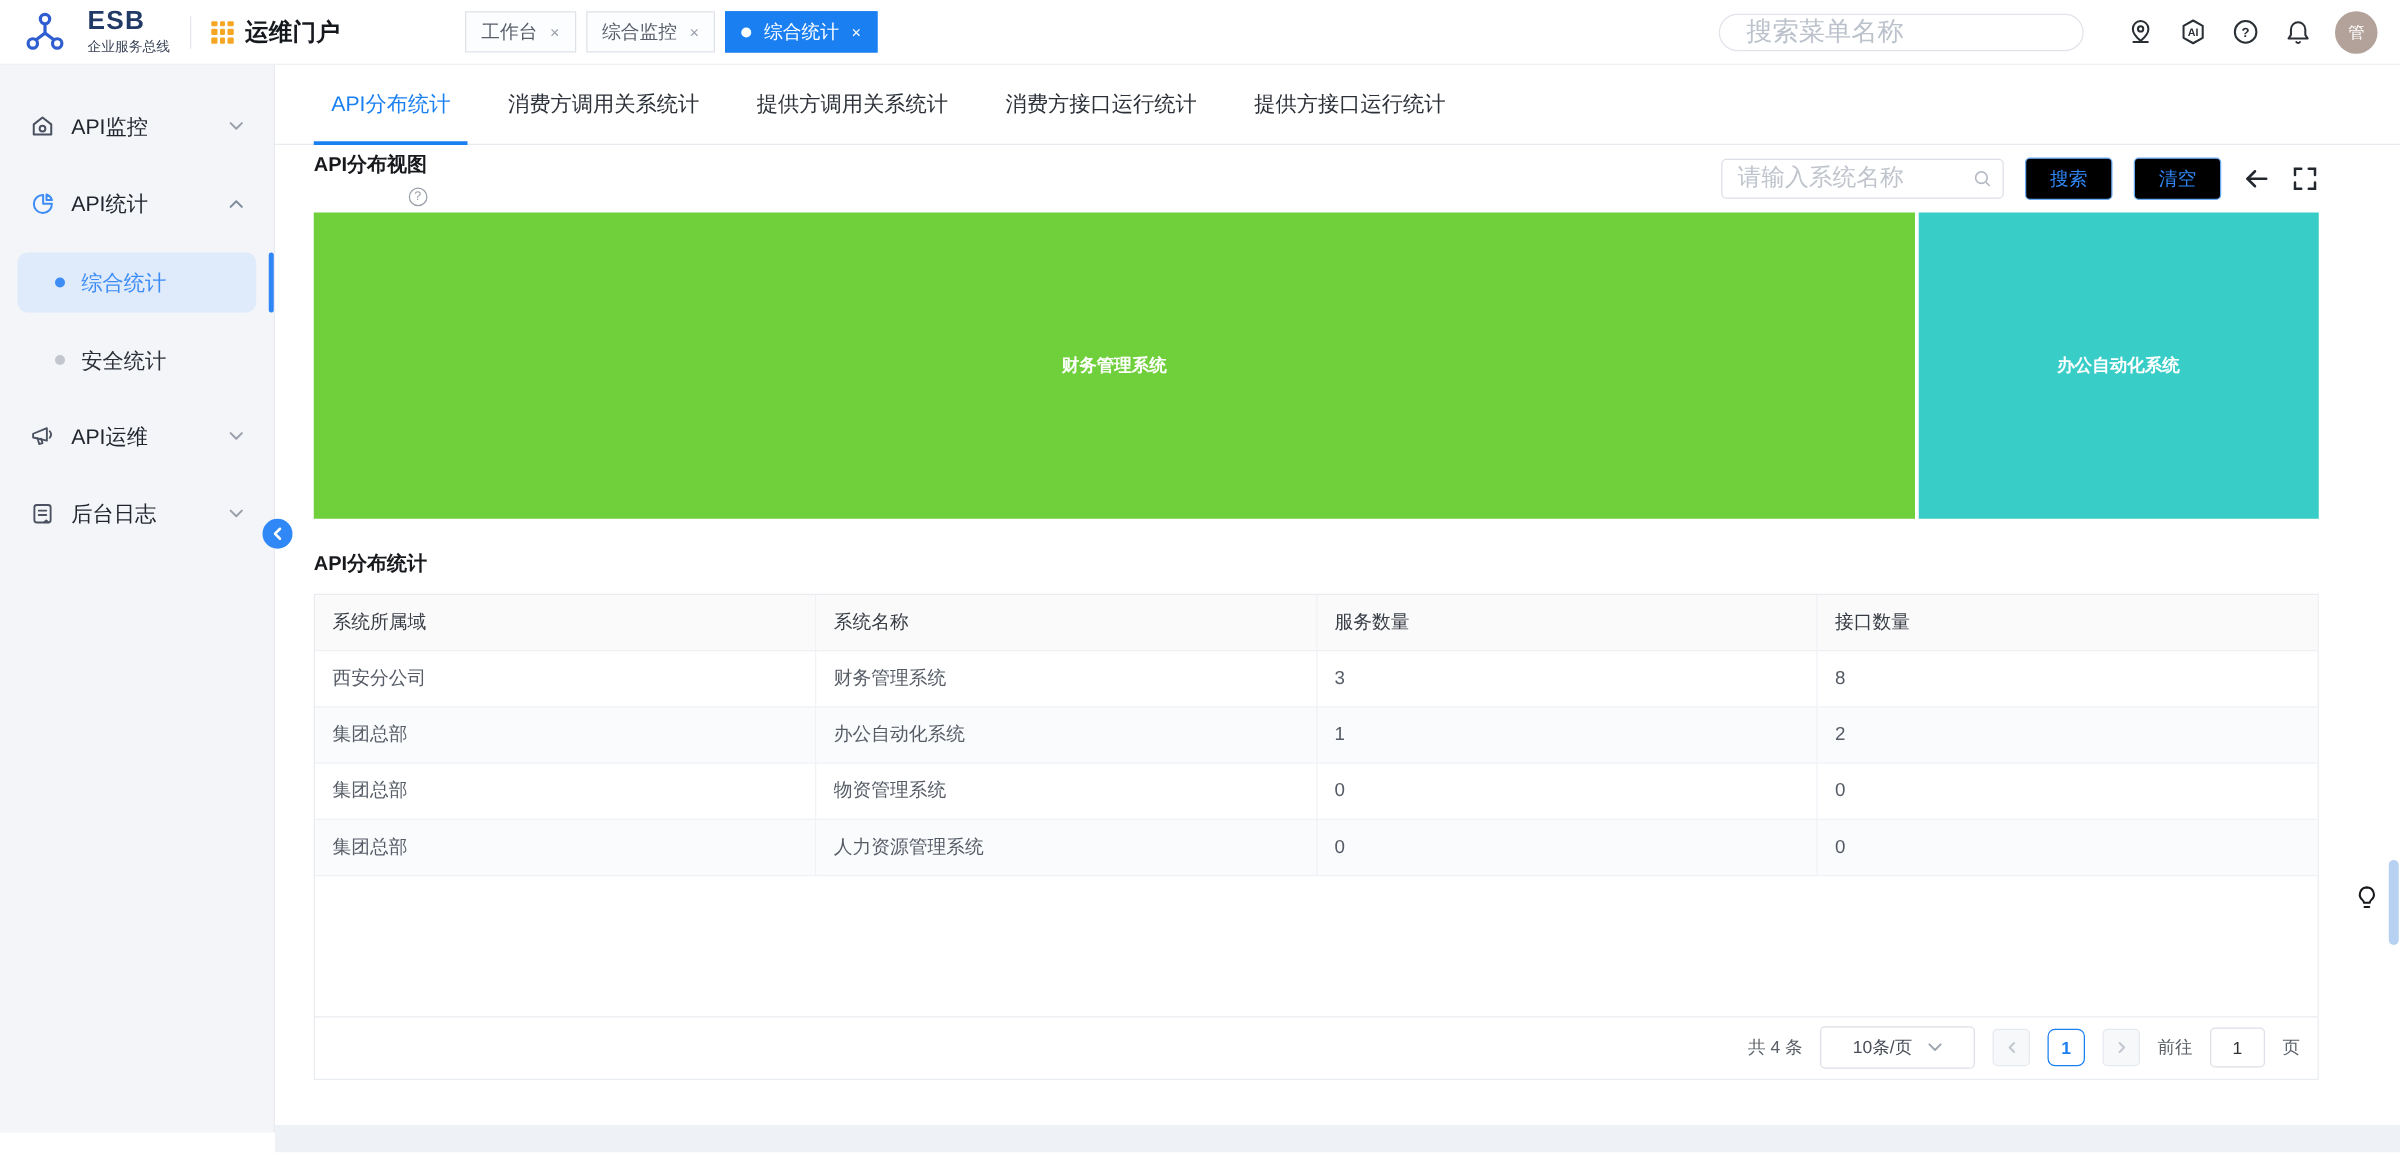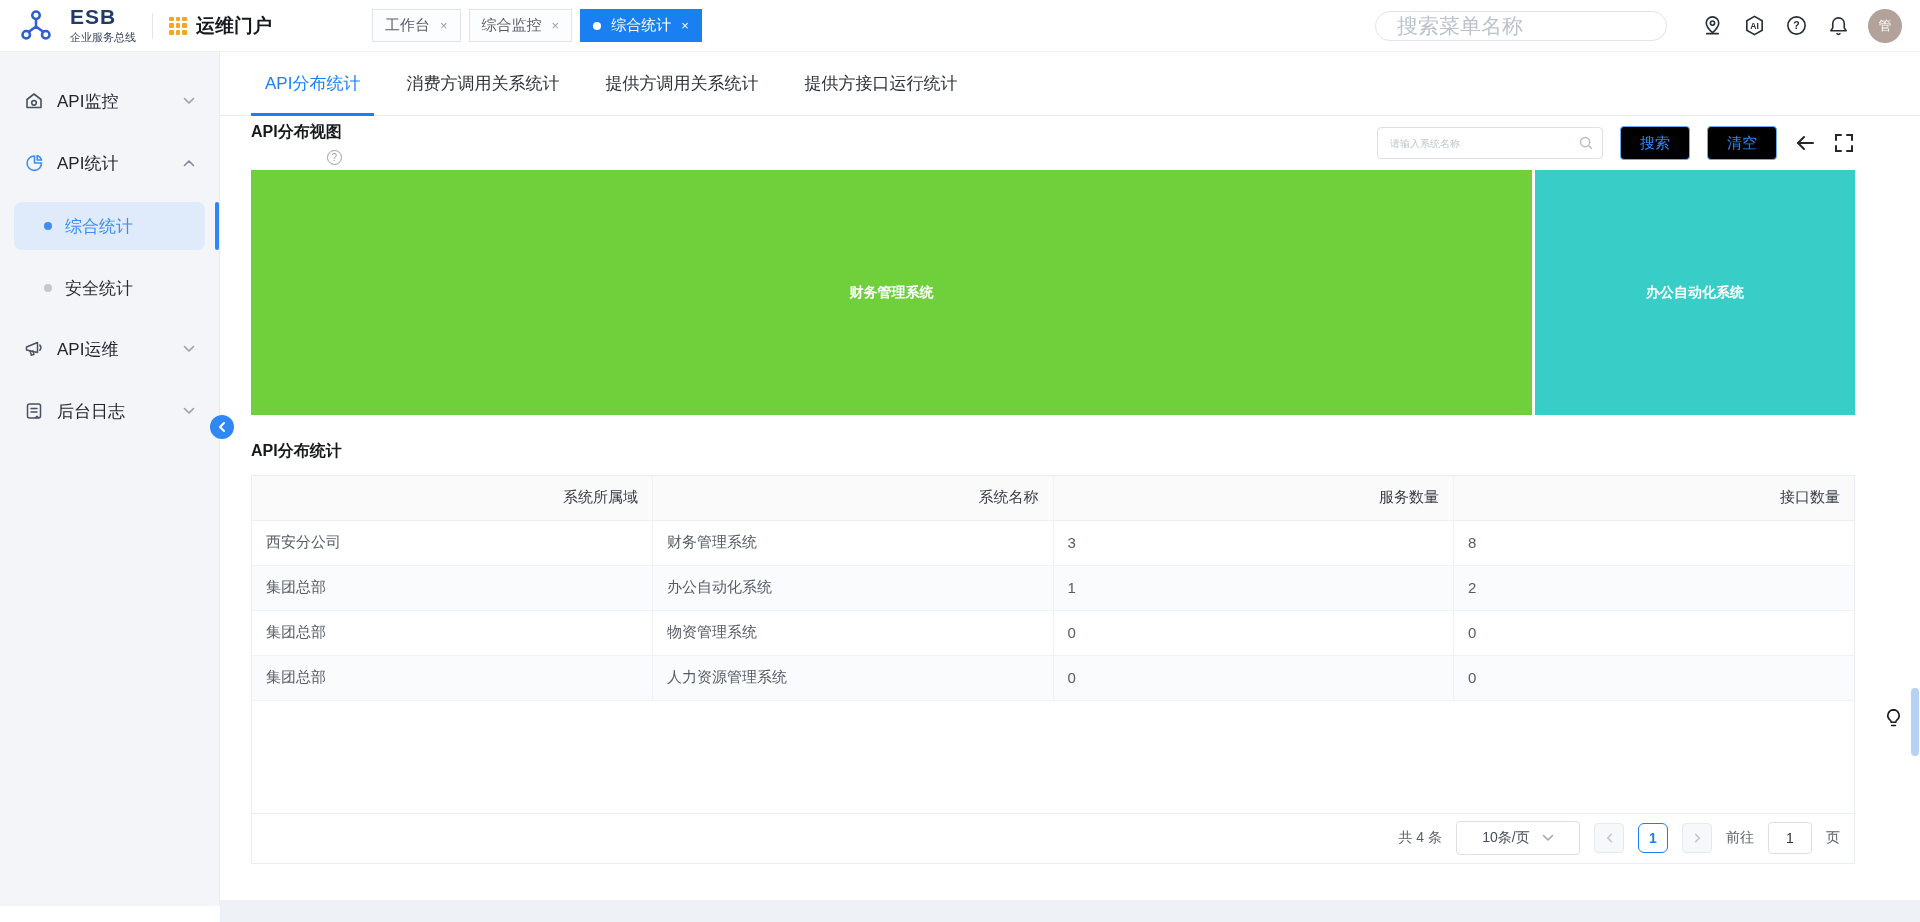--- a/index.html
+++ b/index.html
@@ -64,36 +64,36 @@
   .ctab.active { color:#1a80f2; }
   .ctab.active::after { content:""; position:absolute; left:-14px; right:-14px; bottom:0; height:3px; background:#1a80f2; }
 
   .toolbar { height:54px; display:flex; align-items:center; padding:0 65px 0 31px; }
   .view-title { font-size:16px; font-weight:bold; color:#17191d; display:flex; align-items:flex-end; gap:7px;flex-direction:column; }
   .help-badge { width:15px; height:15px; border:1px solid #9aa0aa; border-radius:50%; color:#9aa0aa;
                 font-size:10px; font-weight:normal; display:flex; align-items:center; justify-content:center; }
   .toolbar-right { margin-left:auto; display:flex; align-items:center; gap:17px; }
   .sys-input-wrap { position:relative; width:226px; }
   .sys-input { width:226px; height:32px; border:1px solid #dcdfe6; border-radius:4px; padding:0 30px 0 12px;
-               font-size:10px; color:#333; outline:none; }
+               font-size:19px; color:#333; outline:none; }
   .sys-input::placeholder { color:#bfc4cd; }
   .sys-input-wrap .mag { position:absolute; right:9px; top:8px; width:16px; height:16px; color:#b4bac4; }
   .btn-outline { min-width:70px; height:34px; border:1px solid #6aaaf5; color:#2f86f4; background:#000000;
                  border-radius:4px; font-size:15px; cursor:pointer; font-family:inherit; }
   .tool-ic { width:22px; height:22px; color:#23272e; cursor:pointer; }
   .tool-ic svg { width:100%; height:100%; }
 
   .treemap { margin:0 65px 0 31px; height:245px; display:flex; gap:3px; }
   .tm-node { display:flex; align-items:center; justify-content:center; cursor:pointer; }
   .tm-node span { color:#fff; font-size:14px; font-weight:bold; }
 
   .list-title { margin:26px 0 13px 31px; font-size:16px; font-weight:bold; color:#17191d; }
   .table-card { margin:0 65px 0 31px; border:1px solid #e9ecf0; }
   table { width:100%; border-collapse:collapse; font-size:15px; table-layout:fixed; }
-  thead th { height:44px; background:#fafafa; text-align:right; padding:0 14px; color:#383d45; font-weight:normal;
+  thead th { height:44px; background:#fafafa; text-align:left; padding:0 14px; color:#383d45; font-weight:normal;
              border-bottom:1px solid #edeff3; border-right:1px solid #f0f2f6; }
   thead th:last-child, td:last-child { border-right:none; }
   td { height:45px; padding:0 14px; color:#565c66; border-bottom:1px solid #f0f2f6; border-right:1px solid #f0f2f6; }
   tbody tr:nth-child(even) { background:#fafbfd; }
   .table-filler { height:112px; }
   .pagination { height:50px; border-top:1px solid #e9ecf0; display:flex; align-items:center;
                 justify-content:flex-end; gap:14px; padding:0 14px; font-size:14px; color:#5a6068; }
   .page-size { width:124px; height:34px; border:1px solid #dcdfe6; border-radius:4px; display:flex;
                align-items:center; justify-content:center; gap:12px; color:#474d57; cursor:pointer; background:#fff; }
   .pg-btn { width:30px; height:30px; border:1px solid #e6e9ee; background:#f7f8fa; border-radius:4px;
@@ -256,20 +256,21 @@
   <svg width="10" height="12" viewBox="0 0 10 12" fill="none" stroke="#fff" stroke-width="2" stroke-linecap="round" stroke-linejoin="round">
       <polyline points="7,2 3,6 7,10"></polyline>
     </svg>
 </button>
 
 <main class="main">
   <div class="content-tabs" id="contentTabs">
       <div class="ctab active">API分布统计</div>
       <div class="ctab">消费方调用关系统计</div>
       <div class="ctab">提供方调用关系统计</div>
+      <div class="ctab">消费方接口运行统计</div>
       <div class="ctab">提供方接口运行统计</div>
     </div>
 
   <div class="toolbar">
     <div class="view-title">
       <span>API分布视图</span>
       <span class="help-badge">?</span>
     </div>
     <div class="toolbar-right">
       <span class="sys-input-wrap">

